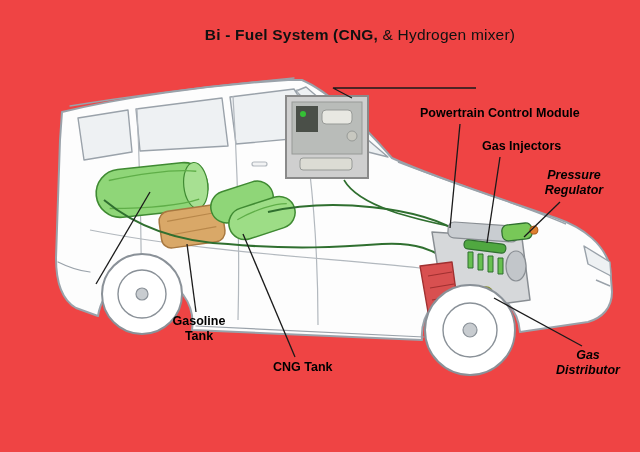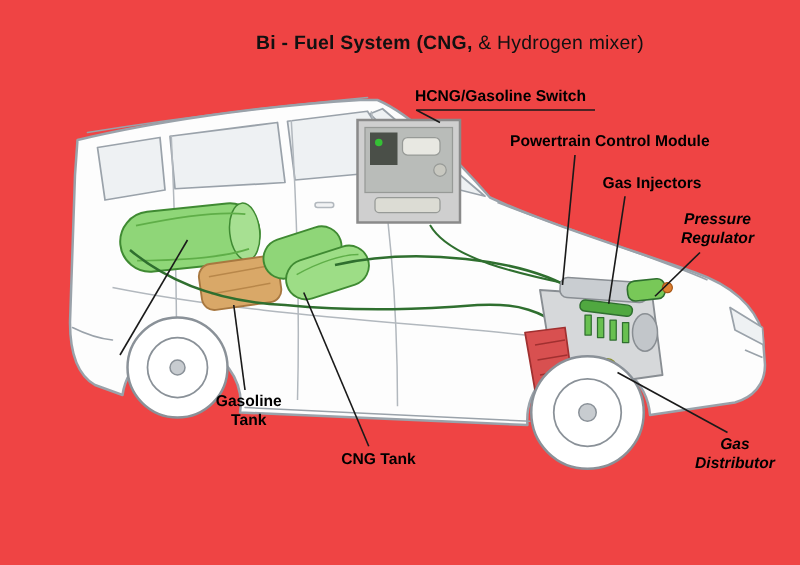--- a/index.html
+++ b/index.html
@@ -151,21 +151,20 @@
       <path d="M 560,202 L 524,237"></path>
       <path d="M 96,284 L 150,192"></path>
       <path d="M 196,312 L 187,244"></path>
       <path d="M 295,357 L 243,234"></path>
       <path d="M 582,346 L 494,298"></path>
     </g>
   </svg>
 
   <div class="title"><span class="b">Bi - Fuel System (CNG,</span><span class="r"> &amp; Hydrogen mixer)</span></div>
 
-  <div class="lbl" style="left:332px;top:70px;">HCNG/Gasoline Switch</div>
-  <div class="lbl" style="left:408px;top:106px;">Powertrain Control Module</div>
+  <div class="lbl" style="left:420px;top:106px;">Powertrain Control Module</div>
   <div class="lbl" style="left:482px;top:139px;">Gas Injectors</div>
   <div class="lbl wrap" style="left:534px;top:168px;width:80px;font-style:italic;">Pressure Regulator</div>
   <div class="lbl wrap" style="left:164px;top:314px;width:70px;">Gasoline Tank</div>
   <div class="lbl" style="left:273px;top:360px;">CNG Tank</div>
   <div class="lbl wrap" style="left:550px;top:348px;width:76px;font-style:italic;">Gas Distributor</div>
 
 </div>
 
 </body></html>

